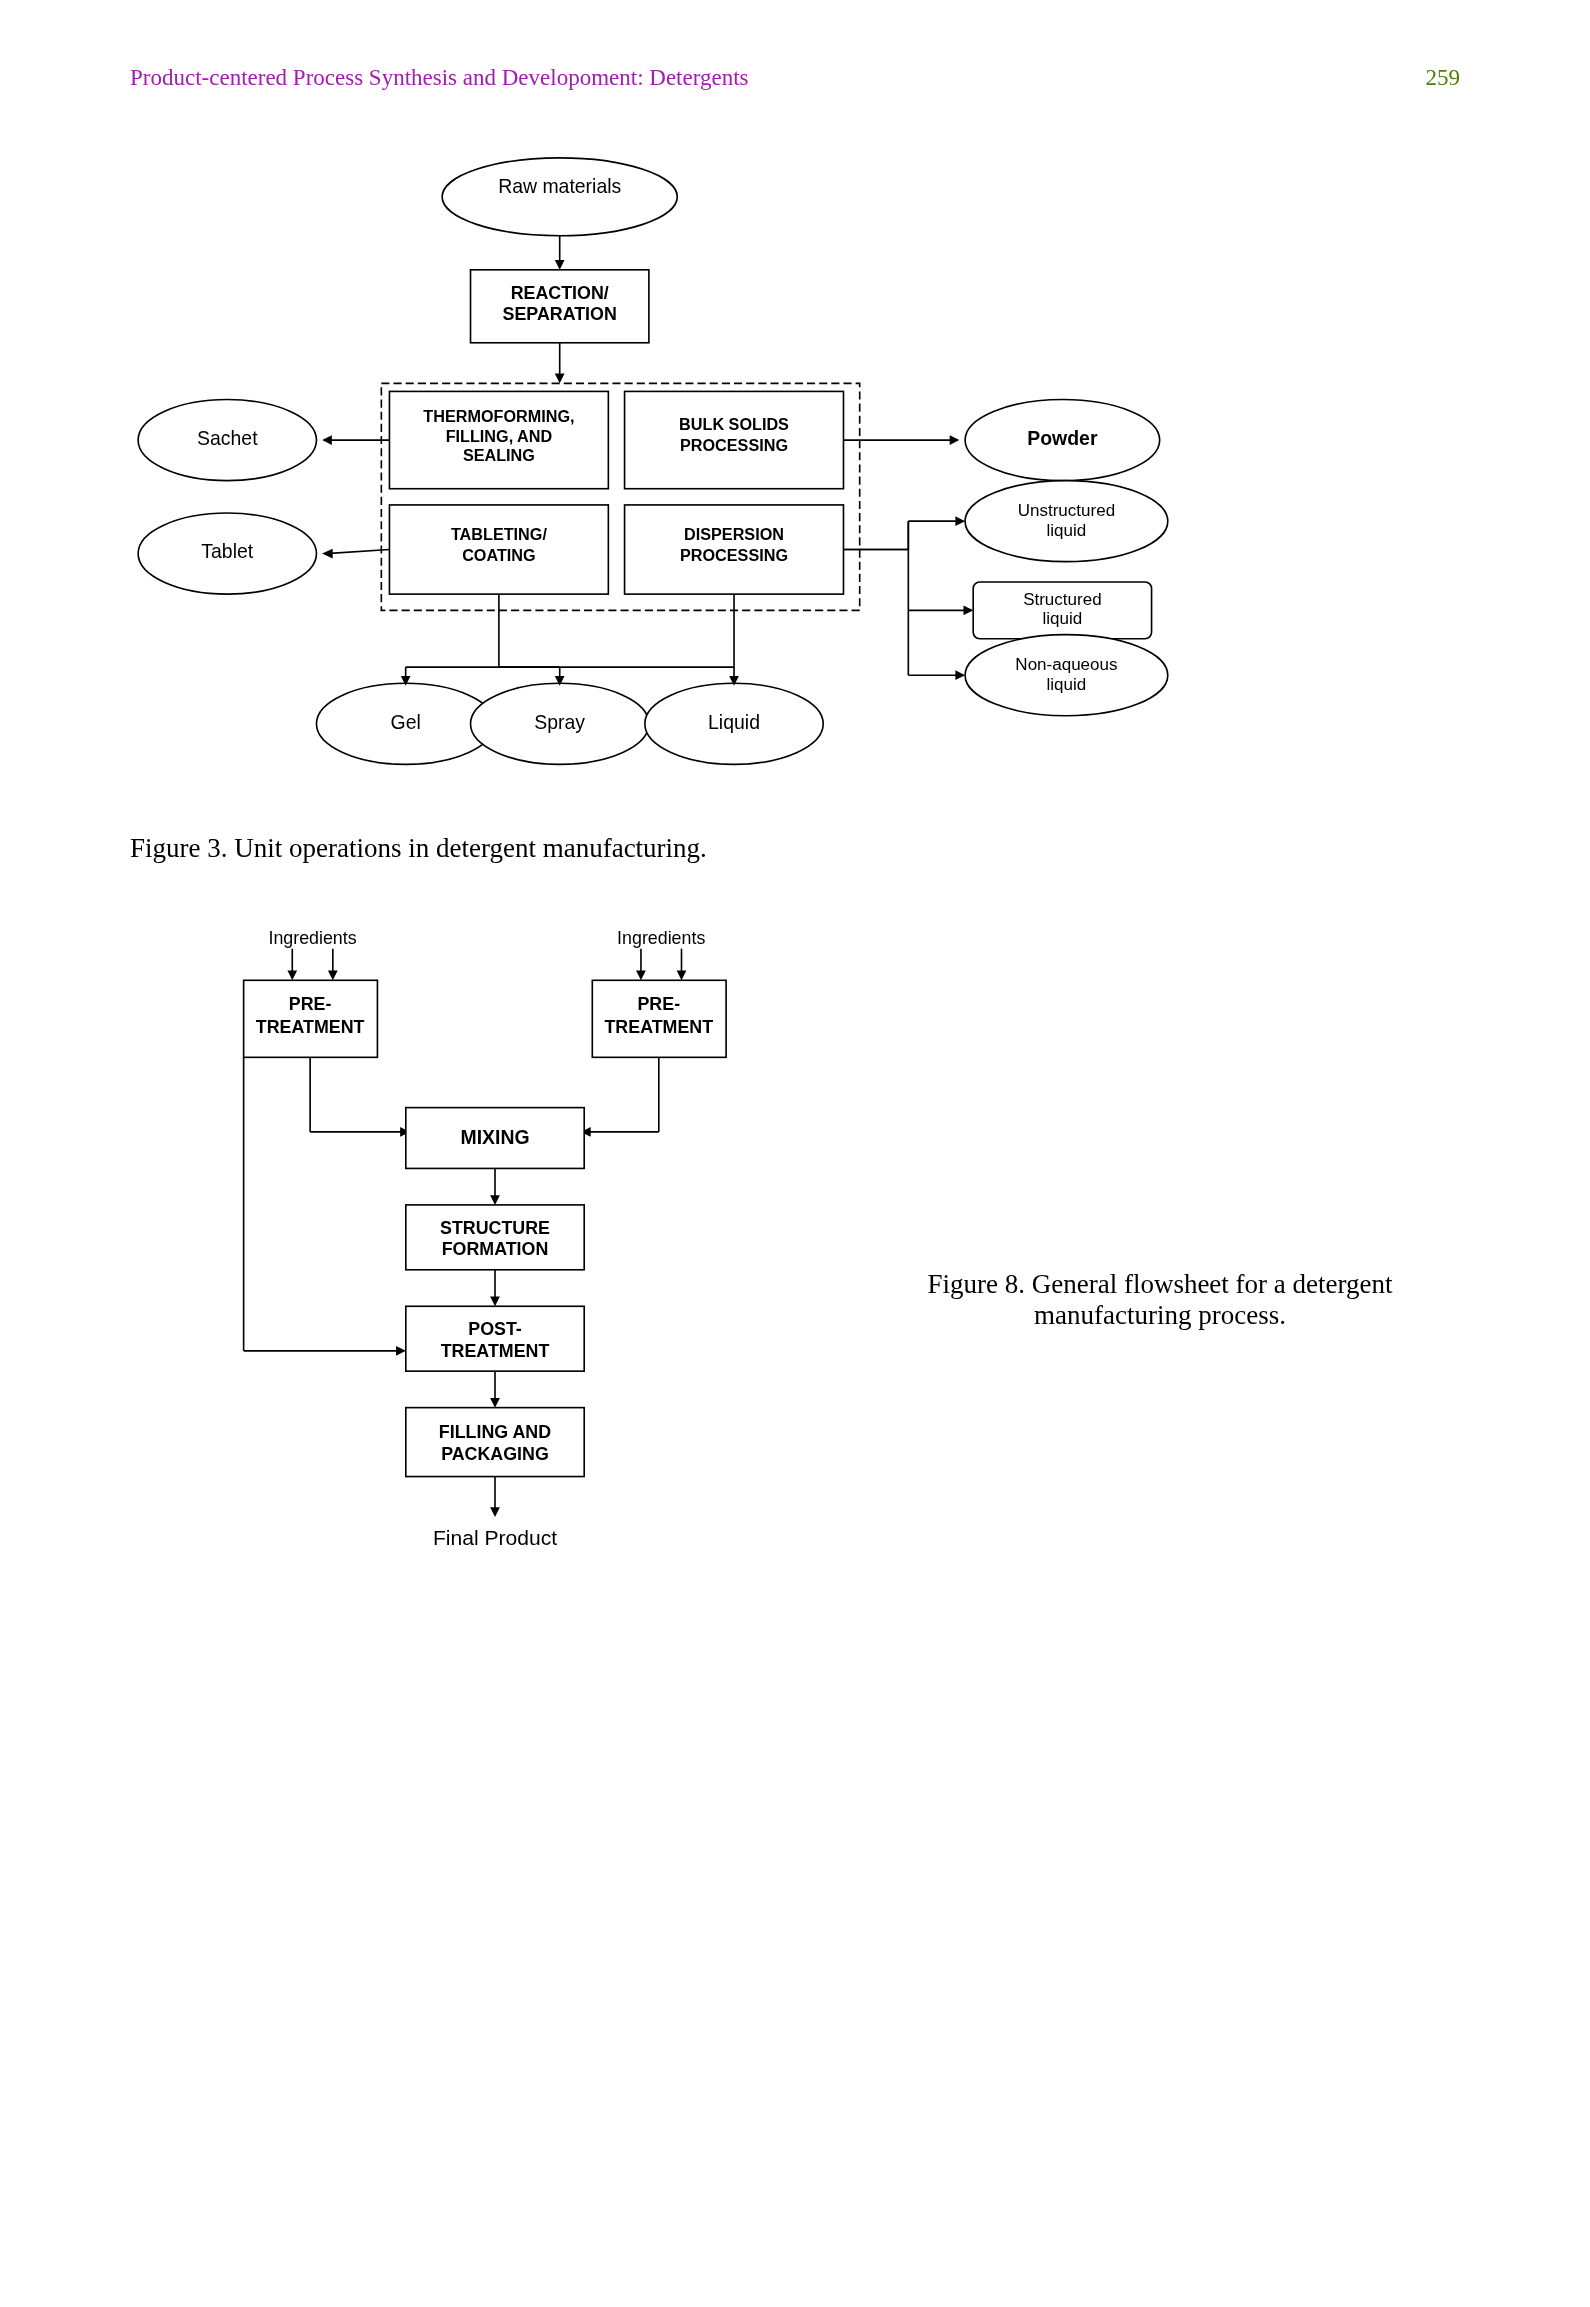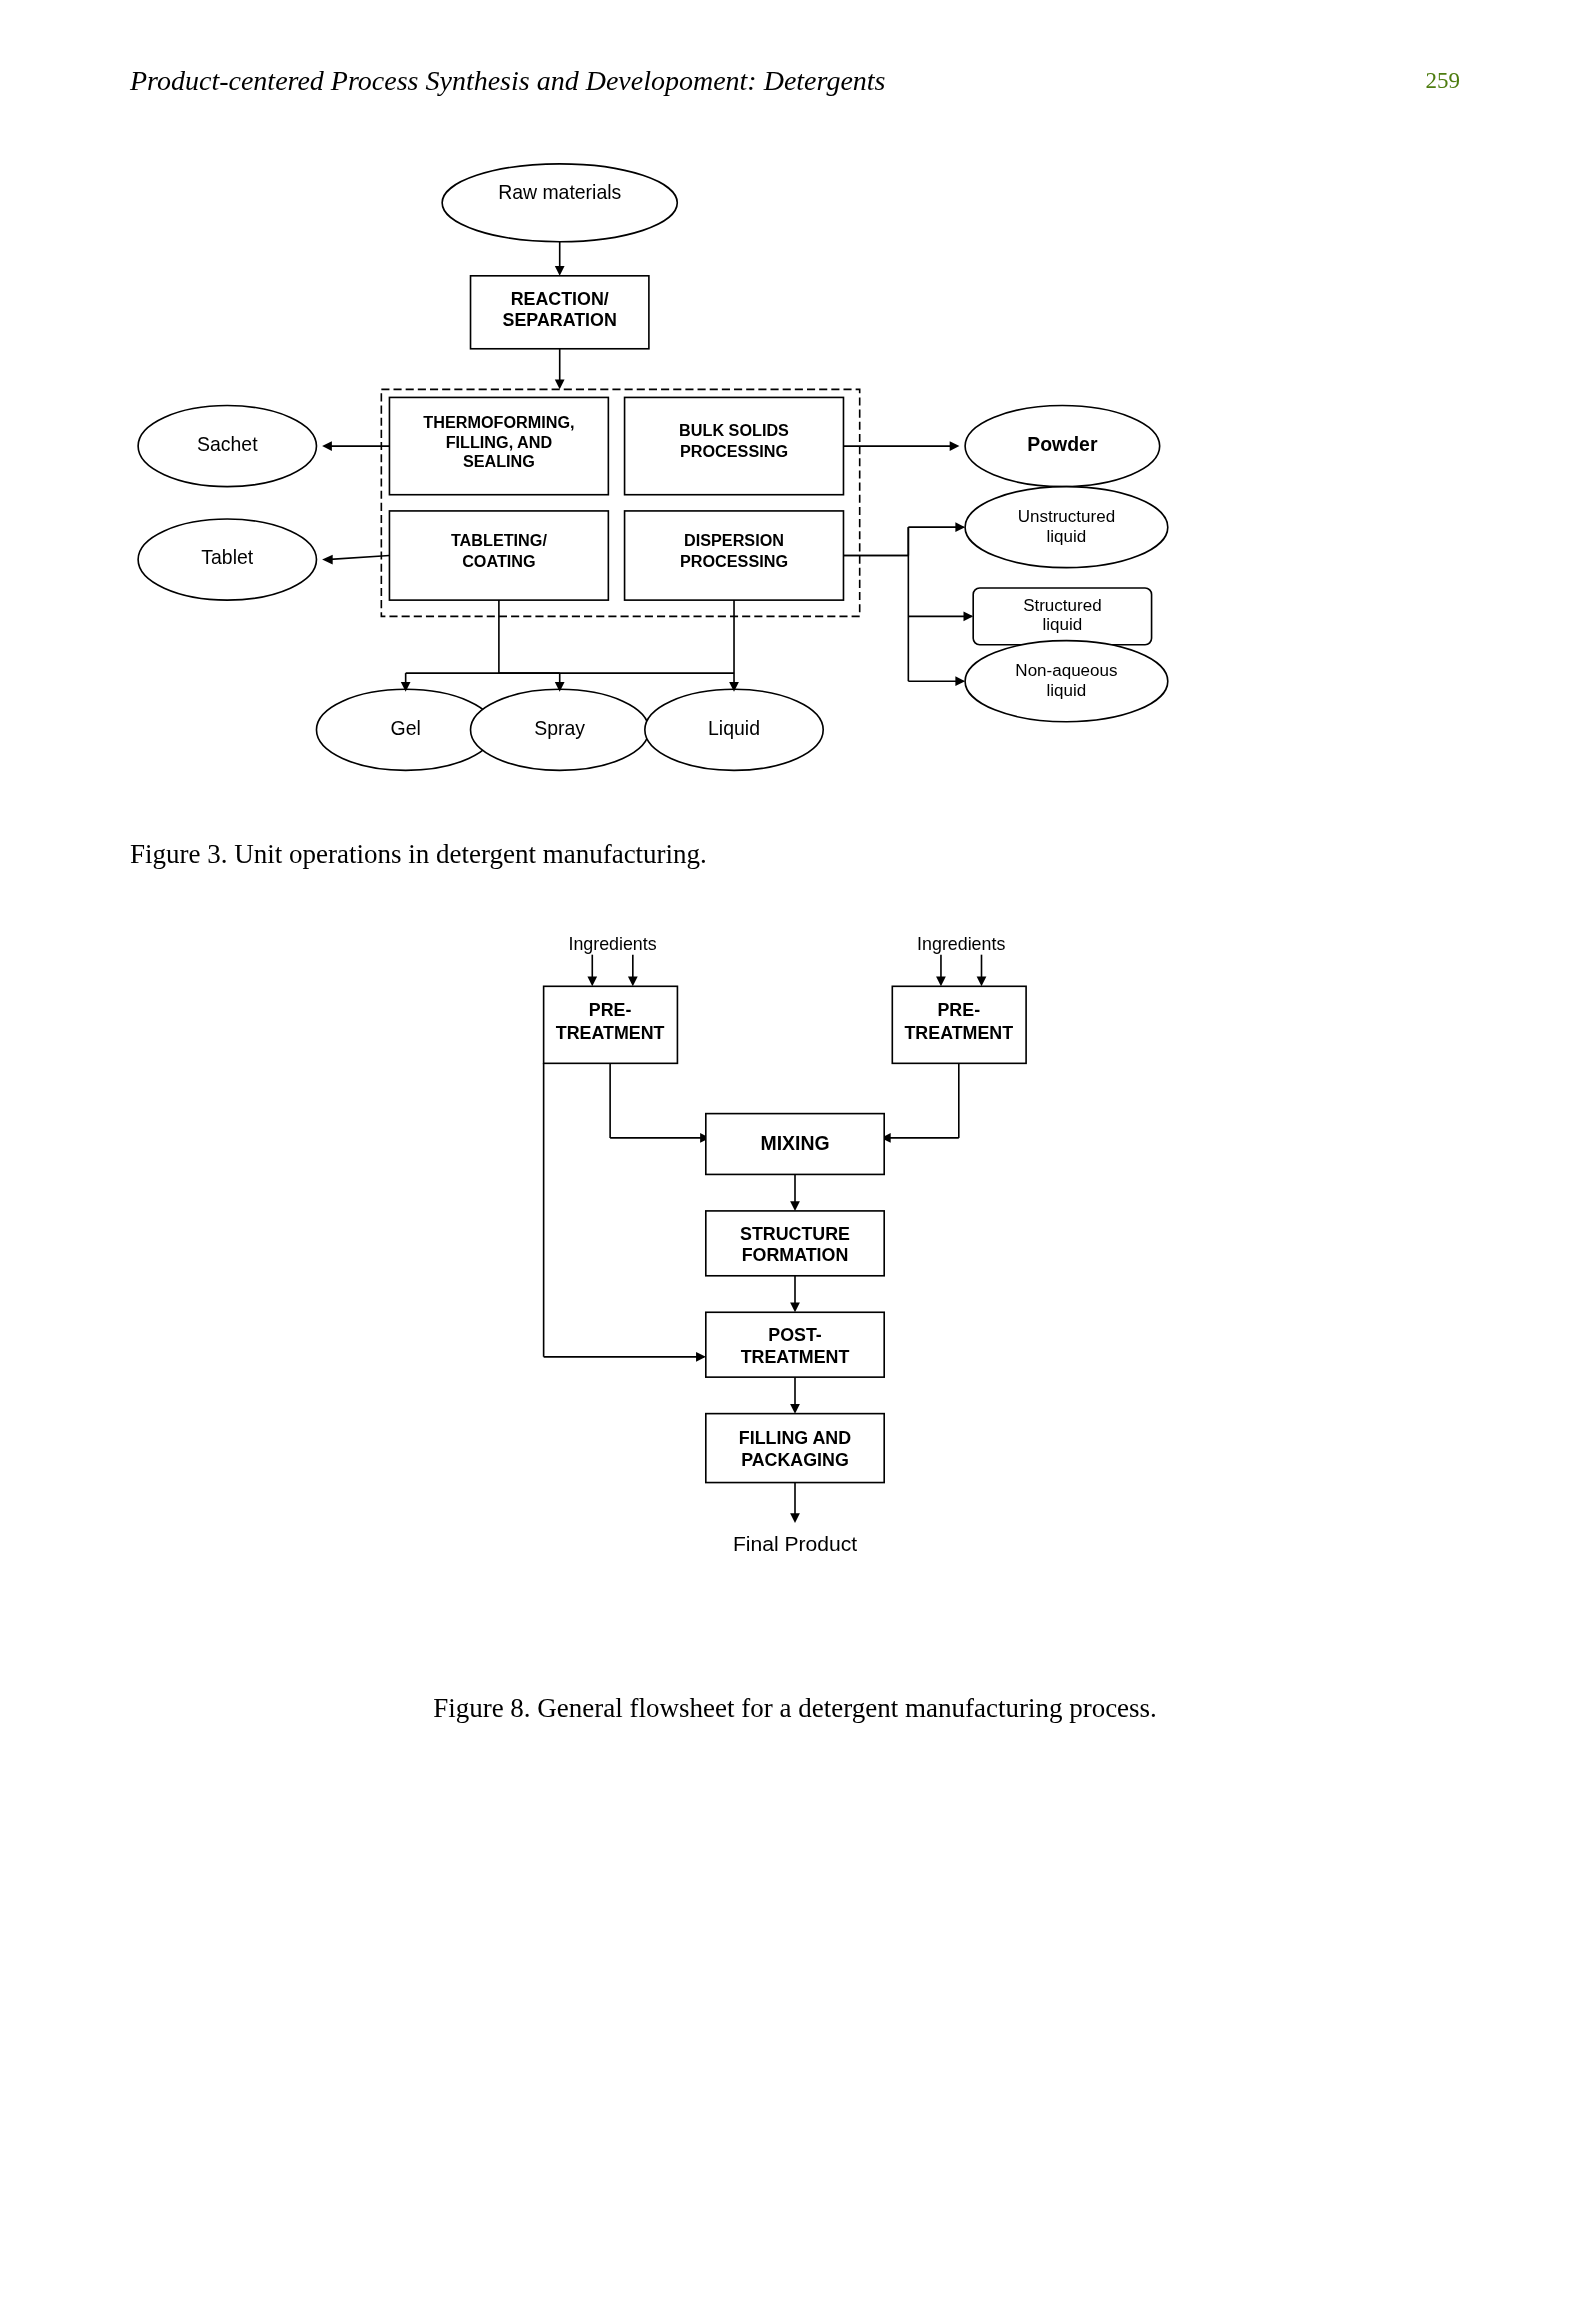--- a/index.html
+++ b/index.html
@@ -16,23 +16,22 @@
       padding: 65px 130px;
       position: relative;
     }
     .header-line {
       display: flex;
       justify-content: space-between;
       align-items: center;
       margin-bottom: 49px;
     }
     .header-title {
-      font-style: italic;
-      font-size: 28px;
-      color: #000000;
+      font-size: 23px;
+      color: #a21caf;
     }
     .header-page {
       font-size: 23px;
       color: #4d7c0f;
     }
 
     
     .figure3-container {
       display: flex;
       flex-direction: column;
@@ -40,21 +39,21 @@
       margin-bottom: 32px;
     }
     .fig3-svg-wrapper {
       width: 1054px;
       position: relative;
     }
 
     
     .figure4-container {
       display: flex;
-      flex-direction: column;
+      flex-direction: row;
       align-items: center;
       margin-top: 49px;
       justify-content: space-between;
     }
     .fig4-svg-wrapper {
       width: 730px;
       position: relative;
     }
 
     .figure-caption {

